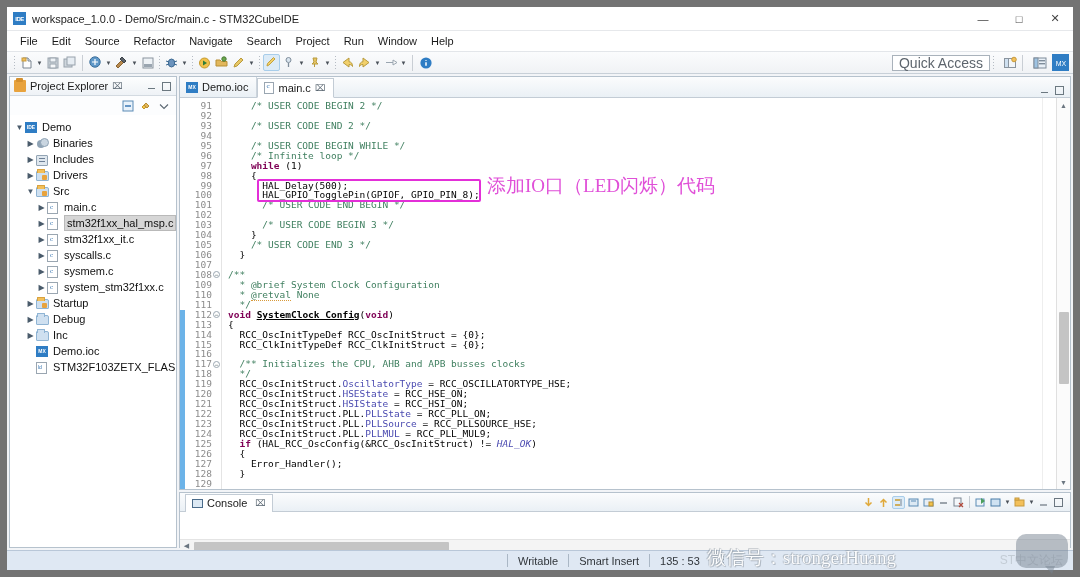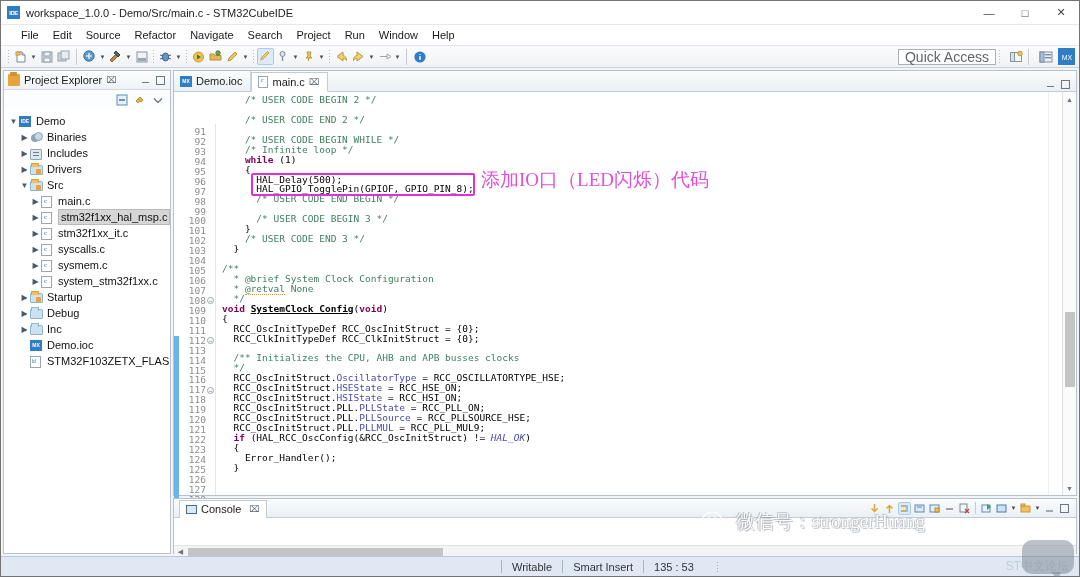--- a/index.html
+++ b/index.html
@@ -8,21 +8,21 @@
     font-family: "Liberation Sans", sans-serif;
     font-size: 11px;
     background: #ffffff;
     overflow: hidden;
     -webkit-font-smoothing: antialiased;
   }
   #app {
     position: relative;
     width: 1080px; height: 577px;
     background: #1d4ed8;
-    border: 1px solid #737373;
+    border: 7px solid #737373;
     display: flex; flex-direction: column;
   }
 
   
   .titlebar {
     height: 24px; flex: 0 0 24px;
     background: #ffffff;
     display: flex; align-items: center;
     padding-left: 6px;
     border-bottom: 1px solid #e6e8eb;
@@ -41,21 +41,21 @@
     width: 36px; height: 24px;
     display: flex; align-items: center; justify-content: center;
     color: #444; font-size: 11px;
   }
 
   
   .menubar {
     height: 20px; flex: 0 0 20px;
     background: #ffffff;
     display: flex; align-items: center;
-    padding-left: 13px;
+    padding-left: 6px;
   }
   .menu-item {
     padding: 2px 7px; font-size: 11px; color: #1a1a1a;
     cursor: default;
   }
 
   
   .toolbar {
     height: 23px; flex: 0 0 23px;
     background: linear-gradient(#fbfcfd,#f0f2f5);
@@ -237,21 +237,20 @@
 
   .editor-body { flex: 1; display: flex; min-height: 0; position: relative; }
   .gutter {
     width: 42px; flex: 0 0 42px;
     background: #fff;
     border-right: 1px solid #e4e4e4;
     font-family: "DejaVu Sans Mono", monospace;
     font-size: 9.5px; color: #8c8c8c;
     padding-top: 3px;
     position: relative;
-    margin-top: 32px;
   }
   .changebar {
     position: absolute; left: 0px; width: 5px;
     background: #6cb3e8;
   }
   .gline {
     height: 9.95px; line-height: 9.95px; text-align: right;
     padding-right: 9px; position: relative;
   }
   .fold {
@@ -371,20 +370,21 @@
     font-size: 12px; color: #c3ccd5;
   }
 
   
   .wm-wechat {
     position: absolute;
     left: 700px; top: 508px;
     display: flex; align-items: center; gap: 5px;
     pointer-events: none;
     z-index: 60;
+    flex-direction: column;
   }
   .wm-text {
     font-size: 19px; color: #ffffff;
     font-family: "Liberation Serif", serif;
     text-shadow: 0 0 1px rgba(110,120,130,.85),
                  1px 1px 0 rgba(140,150,160,.5),
                  -1px -1px 0 rgba(140,150,160,.45);
     opacity: .93;
     white-space: nowrap;
   }

